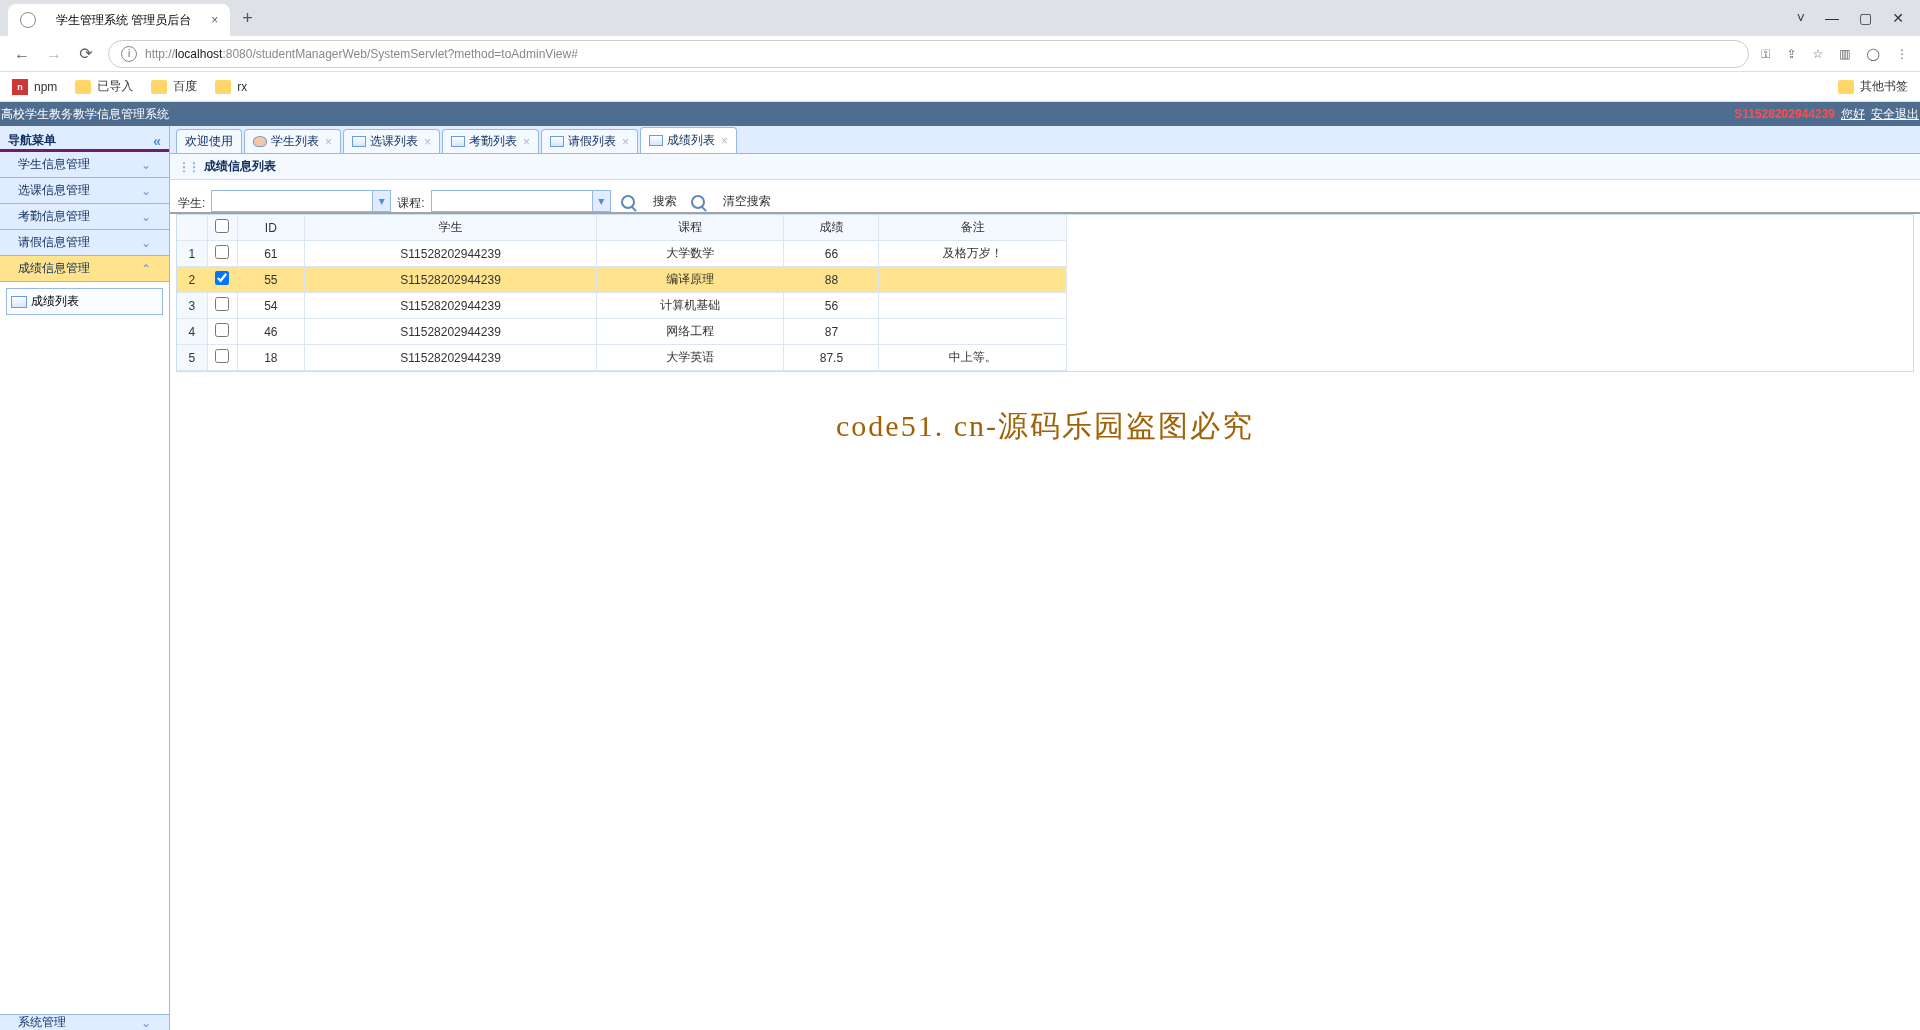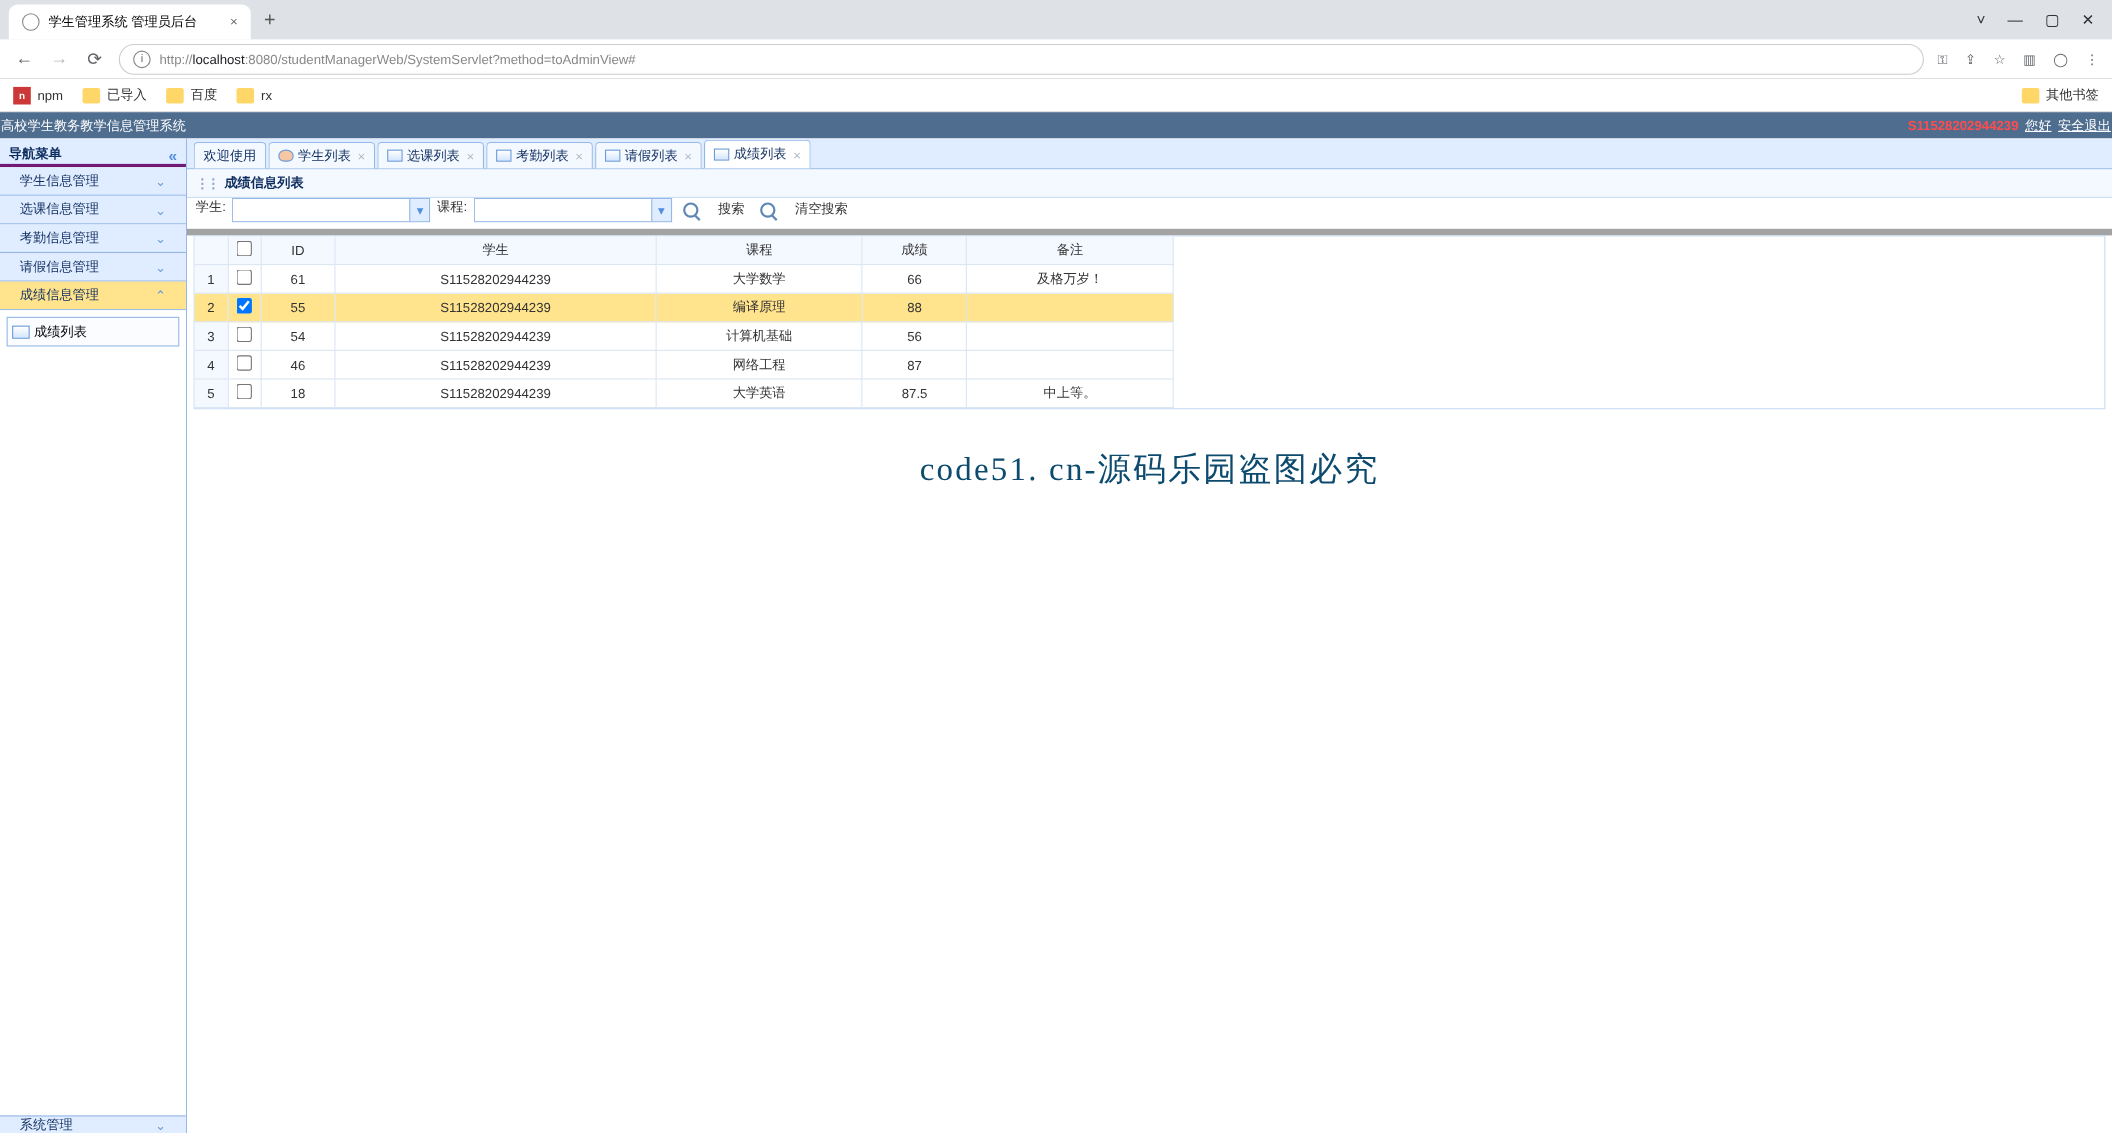--- a/index.html
+++ b/index.html
@@ -1,20 +1,20 @@
 <!DOCTYPE html>
 <html><head>
 <meta charset="utf-8">
 <style>
 *{margin:0;padding:0;box-sizing:border-box;font-family:"Microsoft YaHei",Arial,sans-serif;font-size:12px}
 body{background:#fff;overflow:hidden}
 
 .browser-chrome{background:#fff}
 .tab-bar{height:36px;display:flex;align-items:center;background:#dee1e6;padding-left:8px}
-.browser-tab{height:32px;background:#fff;border-radius:8px 8px 0 0;display:flex;align-items:center;padding:0 12px;gap:8px;min-width:220px;margin-top:4px}
+.browser-tab{height:32px;background:#fff;border-radius:8px 8px 0 0;display:flex;align-items:center;padding:0 12px;gap:20px;min-width:220px;margin-top:4px}
 .browser-tab .favicon{width:16px;height:16px;border:1px solid #888;border-radius:50%}
 .browser-tab .close-x{margin-left:auto;color:#666;cursor:pointer}
 .new-tab{padding:0 12px;color:#555;font-size:18px;cursor:pointer}
 .window-controls{margin-left:auto;display:flex;gap:20px;padding-right:16px;color:#333}
 .window-controls span{cursor:pointer;font-size:14px}
 .address-bar{height:36px;display:flex;align-items:center;gap:12px;padding:0 12px;background:#fff;border-bottom:1px solid #ddd}
 .nav-arrow{color:#5f6368;font-size:16px;cursor:pointer;width:20px;text-align:center}
 .url-box{flex:1;display:flex;align-items:center;gap:8px;height:28px;border:1px solid #ccc;border-radius:14px;padding:0 12px;background:#fff}
 .url-box .info-icon{width:16px;height:16px;border:1px solid #888;border-radius:50%;display:flex;align-items:center;justify-content:center;font-size:10px;color:#666}
 .url-text{color:#202124;font-size:13px}
@@ -47,37 +47,37 @@
 
 .main{flex:1;display:flex;flex-direction:column;background:#fff;position:relative}
 .tabs{height:28px;background:#e0ecff;border-bottom:1px solid #95b8e7;display:flex;align-items:flex-end;padding-left:6px;gap:2px}
 .tab{height:24px;background:#f4f8ff;border:1px solid #95b8e7;border-bottom:none;border-radius:4px 4px 0 0;display:flex;align-items:center;padding:0 8px;gap:4px;cursor:pointer;color:#0e2d5f}
 .tab.active{background:#fff;height:26px}
 .tab .tx{color:#aeb8c4;cursor:pointer;margin-left:2px}
 .tab-icon{width:14px;height:11px;background:linear-gradient(#fff,#d4e6ff);border:1px solid #6b9bd8}
 .tab-icon.person{background:#f7c7a3;border-radius:50% 50% 40% 40%}
 .panel-title{height:26px;background:#f4f8ff;border-bottom:1px solid #c9ddf3;display:flex;align-items:center;padding:0 8px;gap:6px;color:#0e2d5f;font-weight:bold}
 .panel-title .grip{color:#8aa8cc;letter-spacing:-2px}
-.toolbar{height:34px;border-bottom:6px solid #a3a3a3;display:flex;align-items:flex-start;padding:0 8px;gap:6px;color:#333}
+.toolbar{height:34px;border-bottom:2px solid #a3a3a3;display:flex;align-items:flex-end;padding:0 8px;gap:6px;color:#333}
 .combo{display:inline-flex;align-items:center;border:1px solid #95b8e7;height:22px;background:#fff}
 .combo input{border:none;outline:none;height:20px;padding:0 4px;width:160px}
 .combo .arrow{width:18px;height:20px;background:#e0ecff;border-left:1px solid #95b8e7;display:flex;align-items:center;justify-content:center;color:#4f8edc;cursor:pointer}
 .tool-btn{display:flex;align-items:center;gap:18px;cursor:pointer;color:#333;padding:2px 4px}
 .mag{width:14px;height:14px;border:2px solid #5e87b6;border-radius:50%;position:relative}
 .mag::after{content:"";position:absolute;width:6px;height:2px;background:#5e87b6;transform:rotate(45deg);bottom:-3px;right:-4px}
 
 .grid{border:1px solid #c9ddf3;margin:0 6px}
 .grid table{border-collapse:collapse;width:890px}
 .grid th,.grid td{border-right:1px solid #dbe6f3;border-bottom:1px solid #dbe6f3;padding:4px 6px;text-align:center;height:24px;color:#333}
 .grid thead th{background:#f4f8ff;font-weight:normal;color:#333}
 .grid .rownum{background:#f4f8ff;text-align:center;width:30px}
 .grid .chk{width:30px;text-align:center}
 .grid input[type=checkbox]{width:14px;height:14px}
 .grid tr.selected td{background:#ffe48d}
-.watermark{position:absolute;top:280px;left:50%;transform:translateX(-50%);font-size:30px;color:#0c4a6e;font-family:SimSun,serif;letter-spacing:2px;pointer-events:none}
+.watermark{position:absolute;top:280px;left:50%;transform:translateX(-50%);font-size:30px;color:#a16207;font-family:SimSun,serif;letter-spacing:2px;pointer-events:none}
 
 .pager{height:30px;border-top:1px solid #c9ddf3;display:flex;align-items:center;padding:0 8px;gap:10px;color:#444;margin-top:auto}
 .pager select{height:22px;border:1px solid #95b8e7}
 .pager .sep{width:1px;height:18px;background:#c9ddf3}
 .pg-btn{color:#8aa8cc;cursor:pointer;font-size:12px}
 .pg-btn.disabled{color:#c9d4e2}
 .pg-input{width:28px;height:20px;border:1px solid #95b8e7;text-align:center}
 .pager .info{margin-left:auto;color:#444}
 .reload{color:#4f8edc;cursor:pointer;font-size:14px}
 </style>

